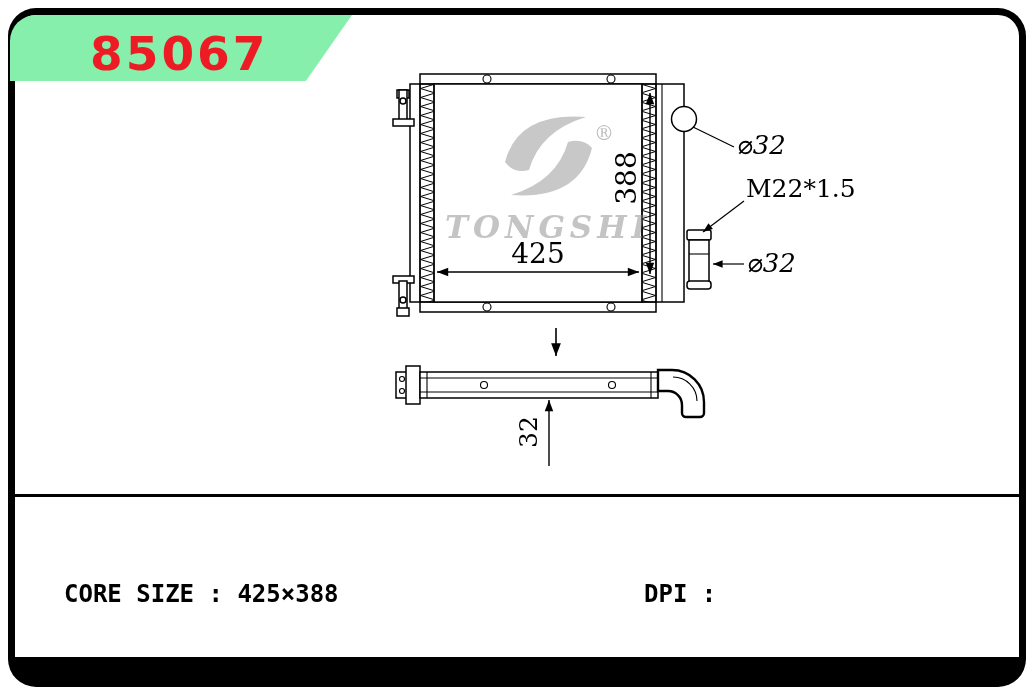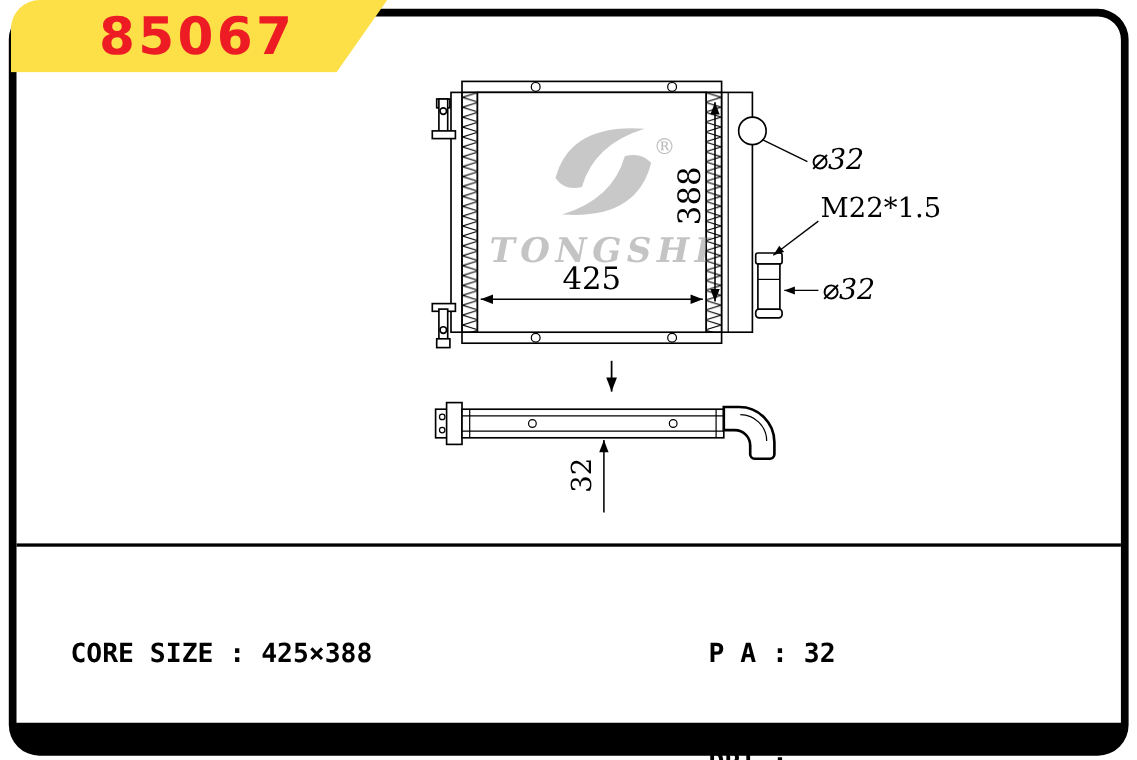--- a/index.html
+++ b/index.html
@@ -2,23 +2,23 @@
 <html><head>
 <meta charset="utf-8">
 <style>
   html,body{margin:0;padding:0;background:#fff;}
   .page{position:relative;width:1034px;height:691px;background:#fff;overflow:hidden;
         font-family:"Liberation Sans",sans-serif;}
   
   .frame{position:absolute;left:8px;top:8px;right:8px;bottom:4px;
          border:7px solid #000;border-bottom-width:30px;border-radius:28px;}
   
-  .banner{position:absolute;left:10px;top:0;width:342px;height:66px;background:#fde047;
+  .banner{position:absolute;left:10px;top:15px;width:342px;height:66px;background:#86efac;
           clip-path:polygon(0 0,100% 0,86.5% 100%,0 100%);
-          border-top-left-radius:26px;display:flex;align-items:center;
+          border-top-left-radius:26px;display:flex;align-items:flex-end;
           box-sizing:border-box;padding-left:80px;z-index:3;}
   .part-no{font-family:"DejaVu Sans",sans-serif;font-weight:bold;font-size:47px;
            color:#ed1c24;letter-spacing:3px;}
   .sep{position:absolute;left:15px;right:15px;top:494px;height:3px;background:#000;}
   .specs{position:absolute;font-family:"DejaVu Sans Mono","Liberation Mono",monospace;
          font-weight:bold;font-size:24px;color:#000;line-height:33px;white-space:pre;}
   .specs-left{left:64px;top:512px;}
   .specs-right{left:644px;top:512px;}
   svg.drawing{position:absolute;left:0;top:0;width:1034px;height:691px;}
   svg text{font-family:"DejaVu Serif","Liberation Serif",serif;fill:#000;}
@@ -153,19 +153,18 @@
 
   <div class="sep"></div>
 
   <div class="specs specs-left">
     <div class="spec-row">CORE SIZE : 425×388</div>
     
     
   </div>
 
   <div class="specs specs-right">
-    <div class="spec-row">P A : 32</div>
     <div class="spec-row">DPI :</div>
     
     
   </div>
 
 </div>
 
 </body></html>

